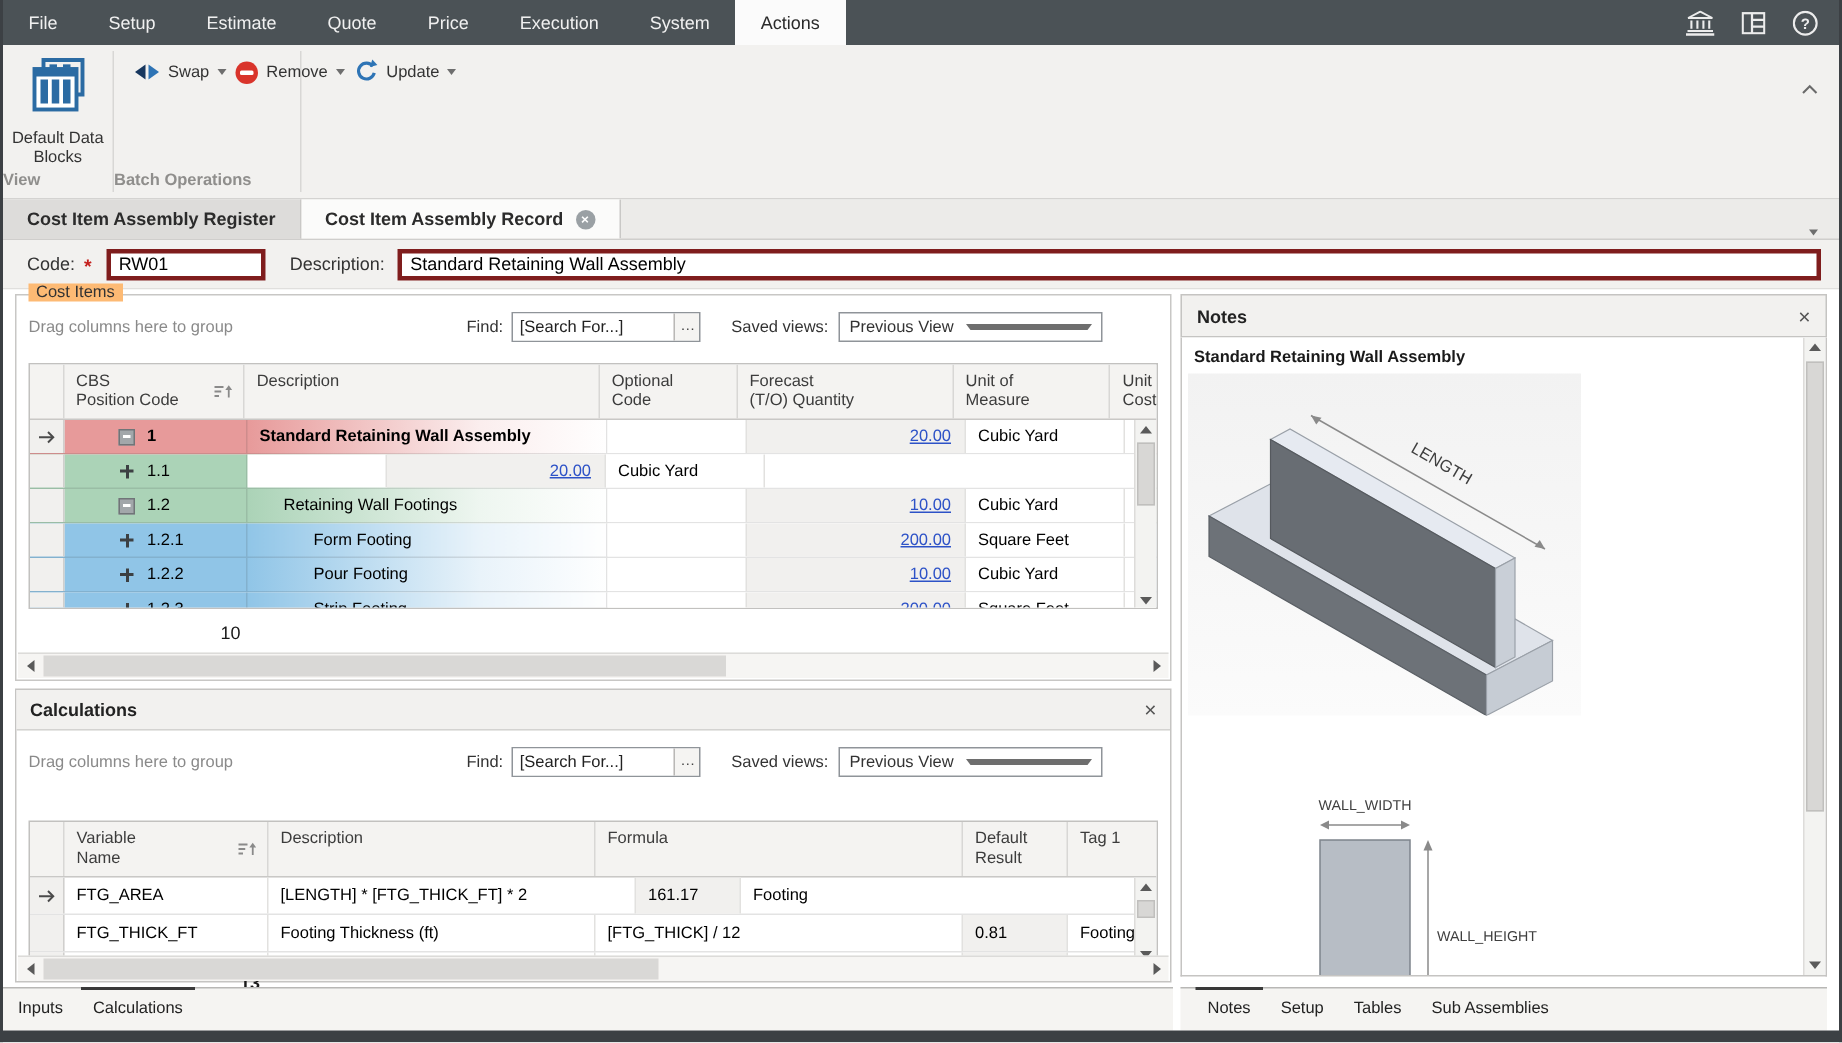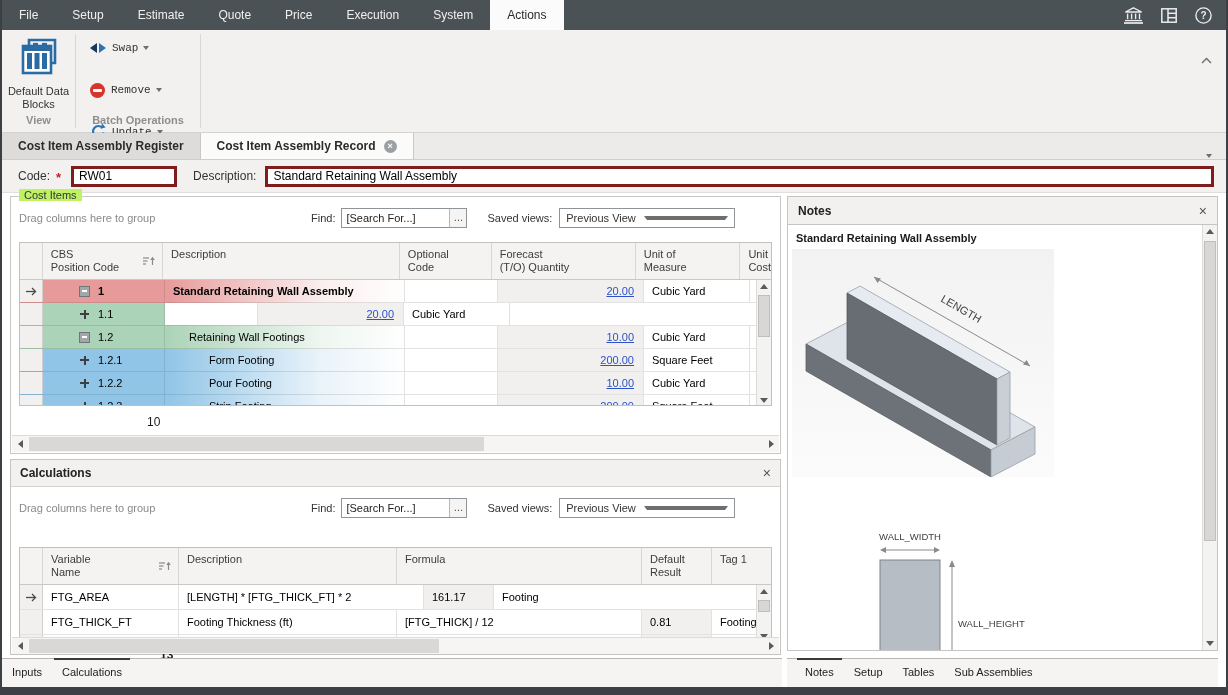--- a/index.html
+++ b/index.html
@@ -13,27 +13,27 @@
              display: flex; align-items: stretch; color: #f0f0f0; font-size: 12px; }
   .menu-item { padding: 0 17px; line-height: 30px; cursor: default; }
   .menu-item.active { background: #fbfbfb; color: #2b2b2b; }
   .menubar-spacer { flex: 1; }
   .mb-icon { display: flex; align-items: center; padding: 0 9px; }
 
   
   .ribbon { position: absolute; top: 30px; left: 0; right: 0; height: 103px; background: #f2f1ef;
             border-bottom: 1px solid #d4d3d1; display: flex; }
   .ribbon-group { position: relative; height: 100%; padding-top: 6px; }
-  .group-label { position: absolute; bottom: 6px; left: 0; right: 0; text-align: center;
+  .group-label { position: absolute; bottom: 6px; left: 0; right: 0; text-align: left;
                  font-size: 11px; font-weight: bold; color: #8f8e8c; }
   .rg-view { width: 73px; }
   .big-btn { width: 66px; margin: 0 auto; text-align: center; cursor: pointer; }
   .big-btn-label { font-size: 11px; color: #333; line-height: 13px; margin-top: 3px; }
   .rg-batch { width: 124px; }
-  .small-btns { display: flex; flex-direction: column; gap: 22px; padding: 2px 0 0 14px; font-family: Liberation Mono, monospace; }
+  .small-btns { display: flex; flex-direction: row; gap: 6px; padding: 2px 0 0 14px; }
   .small-btn { display: flex; align-items: center; height: 20px; font-size: 11px; color: #333; cursor: pointer; }
   .small-btn .sb-label { margin: 0 5px 0 6px; }
   .ribbon-sep { width: 1px; background: #d8d7d5; margin: 4px 0; }
   .caret-down { width: 0; height: 0; border-left: 3.5px solid transparent; border-right: 3.5px solid transparent;
                 border-top: 4px solid #6e6e6e; display: inline-block; }
   .ribbon-collapse { position: absolute; right: 14px; bottom: 64px; cursor: pointer; }
 
   
   .swap-icon { display: inline-flex; align-items: center; }
   .tri-left { width: 0; height: 0; border-top: 5px solid transparent; border-bottom: 5px solid transparent;
@@ -63,21 +63,21 @@
   .code-fld { width: 106px; margin-left: 10px; }
   .desc-lbl { margin-left: 44px; }
   .desc-fld { flex: 1; margin: 0 12px 0 9px; }
 
   
   .main { position: absolute; top: 193px; left: 0; width: 1224px; height: 494px; background: #fff; font-size: 11px; }
 
   
   .ci-box { position: absolute; left: 8px; top: 3px; width: 771px; height: 258px;
             border: 1px solid #c8c7c5; }
-  .ci-legend { position: absolute; top: -8px; left: 8px; background: #bef264; padding: 0 5px; font-size: 11px; color: #333; }
+  .ci-legend { position: absolute; top: -8px; left: 8px; background: #fdba74; padding: 0 5px; font-size: 11px; color: #333; }
 
   
   .grid-toolbar { display: flex; align-items: center; height: 26px; margin: 8px 8px 0 8px; font-size: 11px; color: #333; }
   .tb-hint { color: #8a8a8a; width: 292px; }
   .tb-find-lbl { margin-right: 6px; }
   .search-box { display: flex; width: 126px; height: 20px; border: 1px solid #8f9499; background: #fff; }
   .search-box input { flex: 1; border: 0; outline: none; font-size: 11px; padding: 0 4px; min-width: 0;
                       font-family: "Liberation Sans", sans-serif; color: #222; }
   .more-btn { width: 17px; border-left: 1px solid #b9b8b6; background: #f5f4f2; font-size: 10px;
               line-height: 17px; text-align: center; color: #444; cursor: pointer; }

